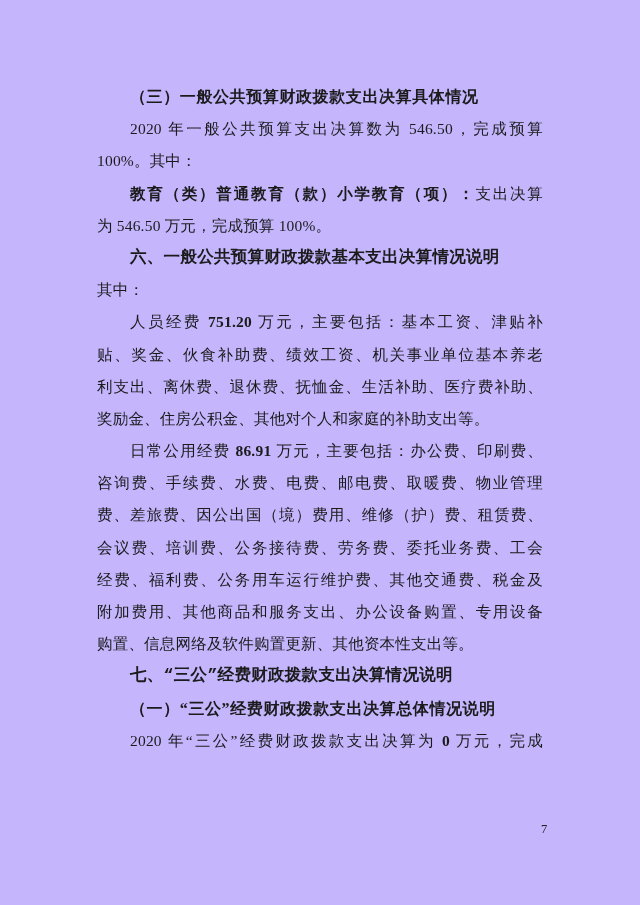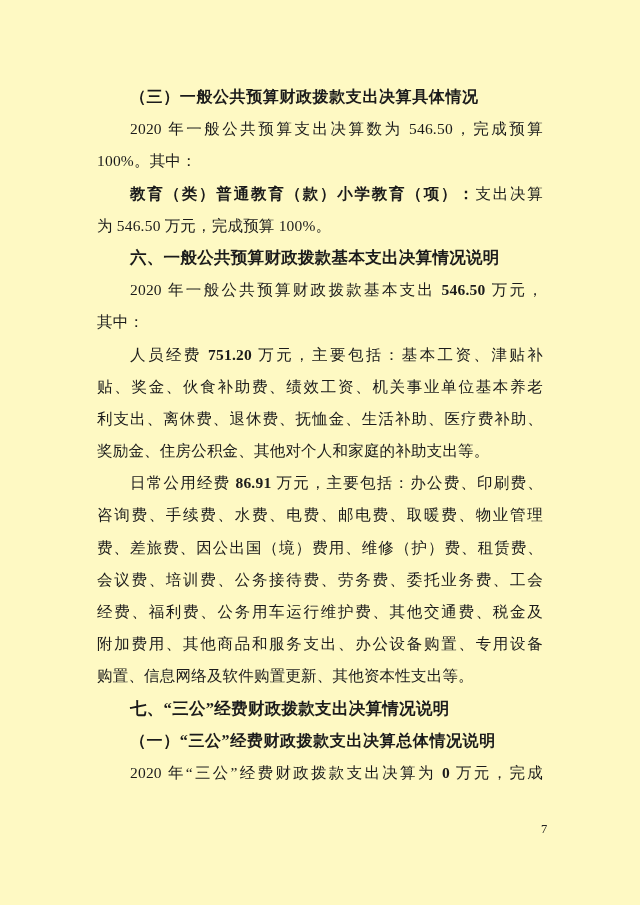--- a/index.html
+++ b/index.html
@@ -4,21 +4,21 @@
 <style>
   html, body {
     margin: 0;
     padding: 0;
     background: #ffffff;
   }
   .page {
     position: relative;
     width: 640px;
     height: 905px;
-    background: #fef9c3;
+    background: #c4b5fd;
     overflow: hidden;
     font-family: "Liberation Serif", "DejaVu Serif", serif;
     color: #1b1b1b;
   }
   .text-block {
     position: absolute;
     left: 97px;
     top: 81px;
     width: 446px;
   }
@@ -34,21 +34,21 @@
   .line.justify {
     text-align: justify;
     text-align-last: justify;
     text-justify: inter-character;
   }
   .line.body {
     font-size: 15.5px;
     letter-spacing: 0.2px;
   }
   .line.heading-hei {
-    font-family: Liberation Serif, serif;
+    font-family: Liberation Mono, monospace;
     font-weight: bold;
     font-size: 16.5px;
     letter-spacing: 0.3px;
   }
   .line.heading-kai {
     font-weight: bold;
     font-size: 16px;
     letter-spacing: 0.6px;
   }
   .b {
@@ -70,21 +70,20 @@
 <body>
 
 <div class="page">
   <div class="text-block">
       <div class="line heading-kai indent"><span class="b">（三）一般公共预算财政拨款支出决算具体情况</span></div>
       <div class="line body indent justify"><span>2020 年一般公共预算支出决算数为 546.50，完成预算</span></div>
       <div class="line body"><span>100%。其中：</span></div>
       <div class="line body indent justify"><span class="b">教育（类）普通教育（款）小学教育（项）：</span><span>支出决算</span></div>
       <div class="line body"><span>为 546.50 万元，完成预算 100%。</span></div>
       <div class="line heading-hei indent"><span class="b">六、一般公共预算财政拨款基本支出决算情况说明</span></div>
-      <div class="line body indent justify"><span>2020 年一般公共预算财政拨款基本支出 </span><span class="b">546.50</span><span> 万元，</span></div>
       <div class="line body"><span>其中：</span></div>
       <div class="line body indent justify"><span>人员经费 </span><span class="b">751.20</span><span> 万元，主要包括：基本工资、津贴补</span></div>
       <div class="line body justify"><span>贴、奖金、伙食补助费、绩效工资、机关事业单位基本养老</span></div>
       <div class="line body justify"><span>利支出、离休费、退休费、抚恤金、生活补助、医疗费补助、</span></div>
       <div class="line body"><span>奖励金、住房公积金、其他对个人和家庭的补助支出等。</span></div>
       <div class="line body indent justify"><span>日常公用经费 </span><span class="b">86.91</span><span> 万元，主要包括：办公费、印刷费、</span></div>
       <div class="line body justify"><span>咨询费、手续费、水费、电费、邮电费、取暖费、物业管理</span></div>
       <div class="line body justify"><span>费、差旅费、因公出国（境）费用、维修（护）费、租赁费、</span></div>
       <div class="line body justify"><span>会议费、培训费、公务接待费、劳务费、委托业务费、工会</span></div>
       <div class="line body justify"><span>经费、福利费、公务用车运行维护费、其他交通费、税金及</span></div>

